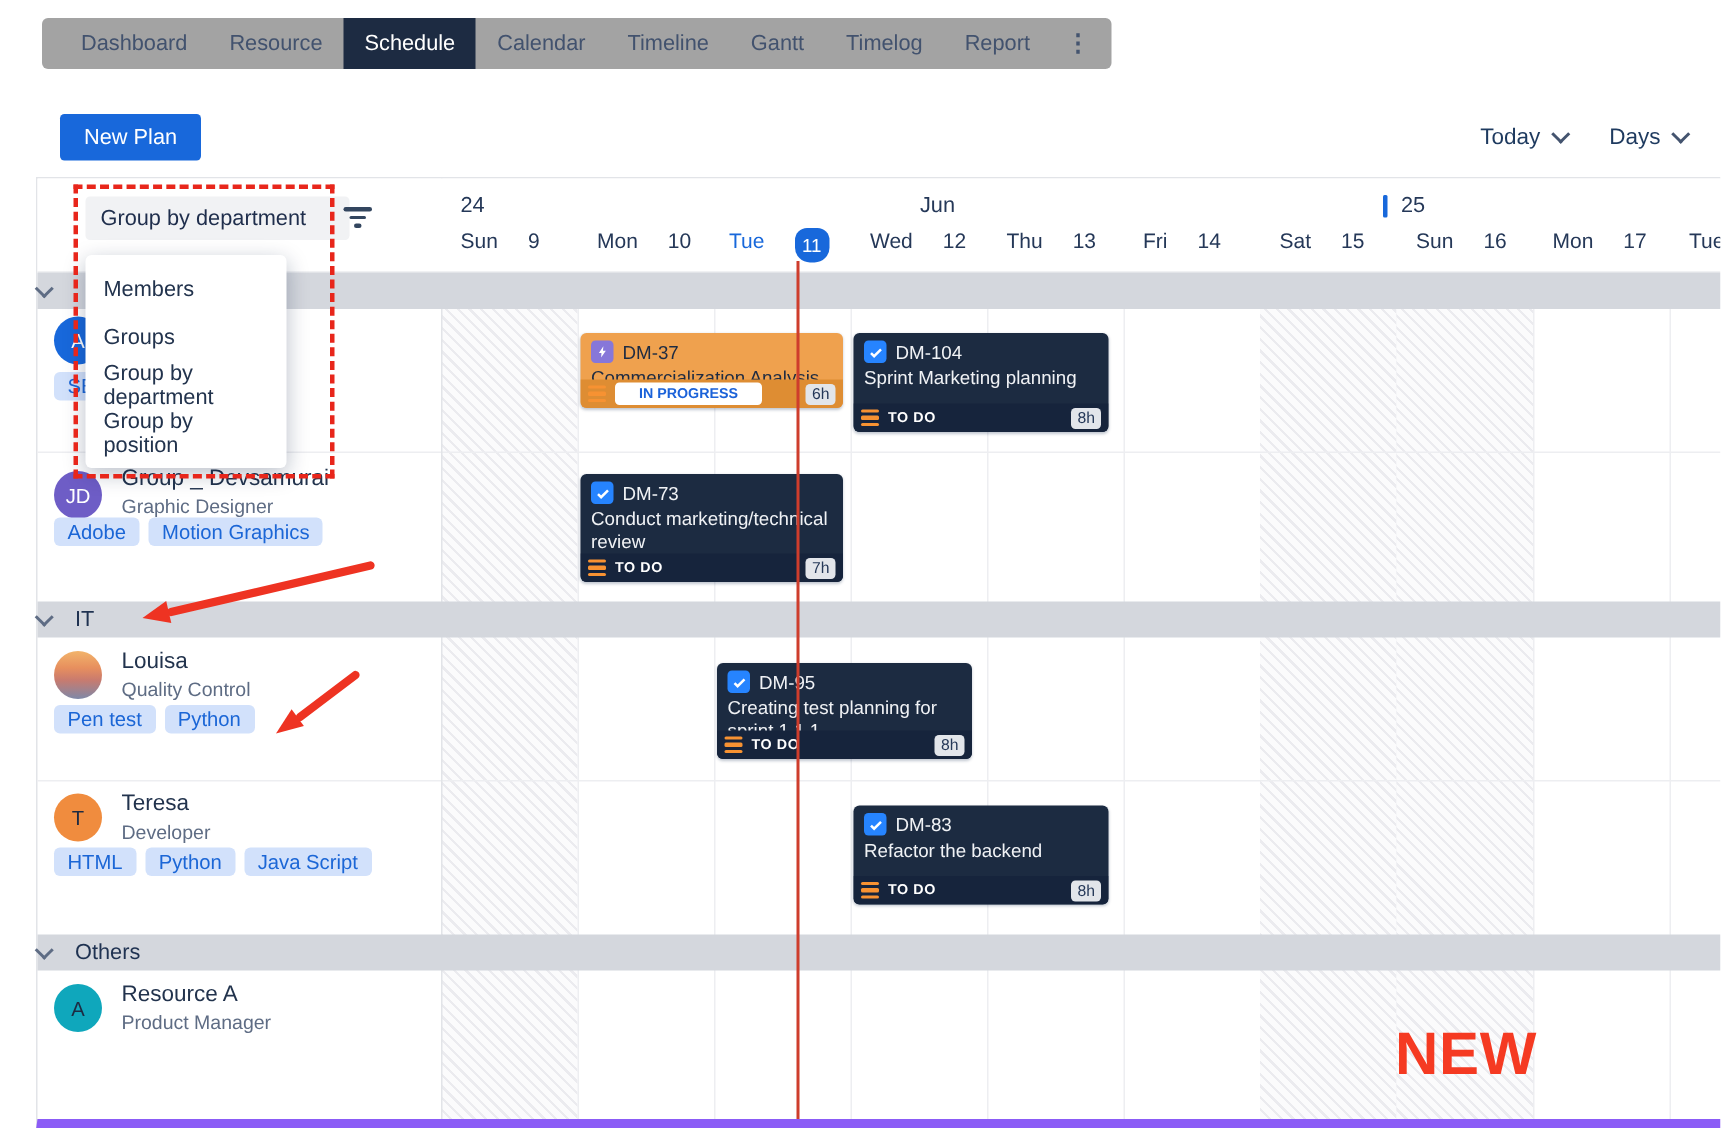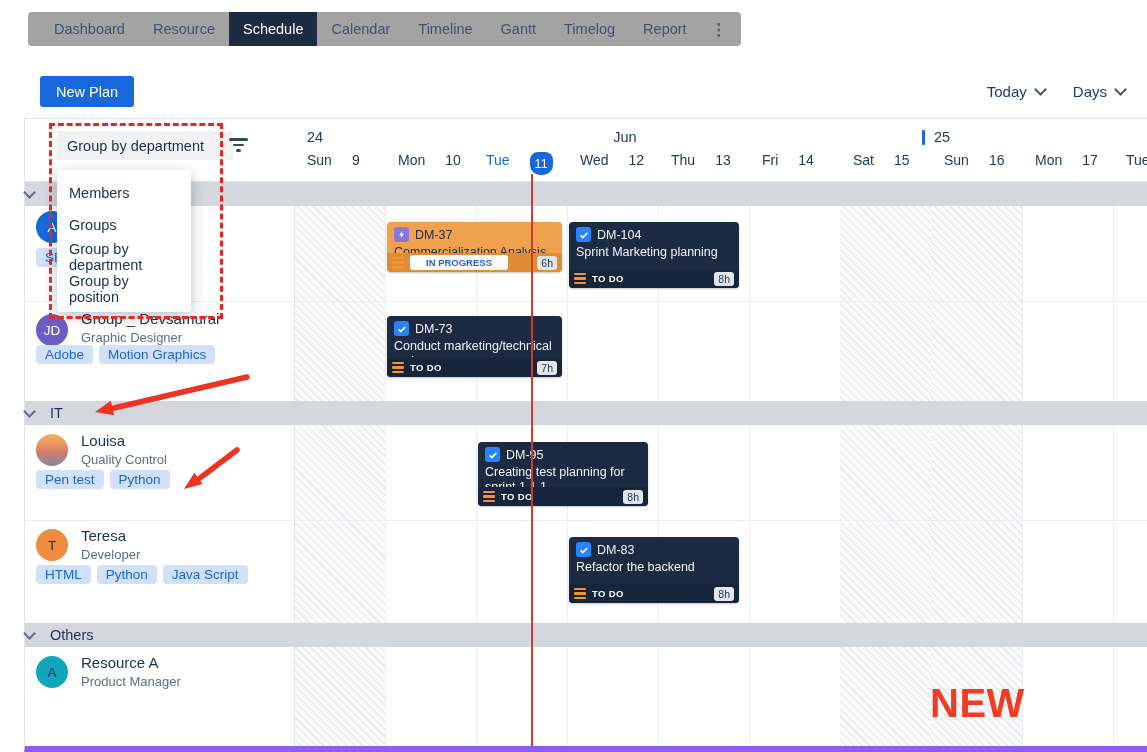--- a/index.html
+++ b/index.html
@@ -267,21 +267,21 @@
         <span class="prio">
             <i></i>
             <i></i>
             <i></i>
           </span>
         <span class="status-todo">TO DO</span>
         <span class="hours">8h</span>
       </div>
     </div>
 
-    <div class="card dark" style="left:362px;top:197px;width:175px;height:61px;">
+    <div class="card dark" style="left:362px;top:197px;width:175px;height:72px;">
       <div class="keyrow">
         <span class="ticon task">
             <svg width="10" height="10" viewBox="0 0 12 12">
               <path d="M2 6.5l2.5 2.5L10 3.5" stroke="#fff" stroke-width="2" fill="none"></path>
             </svg>
           </span>
         <span>DM-73</span>
       </div>
       <div class="ctitle">Conduct marketing/technical review</div>
       <div class="cfooter">

